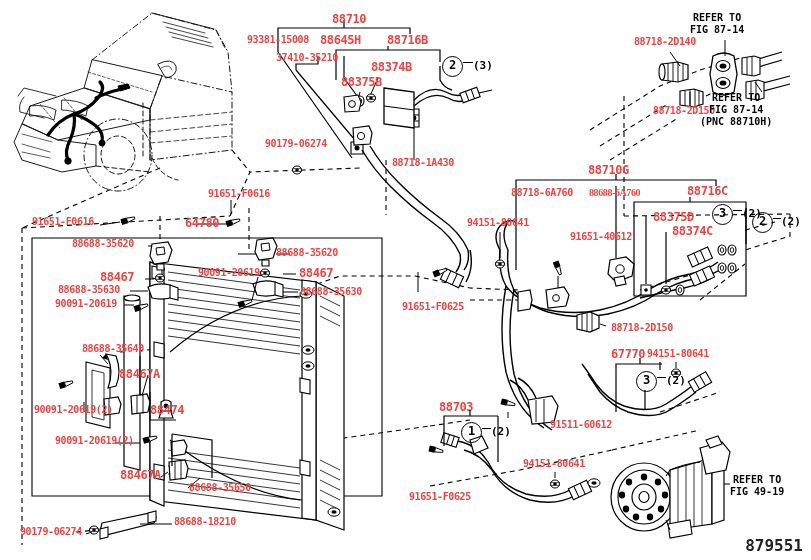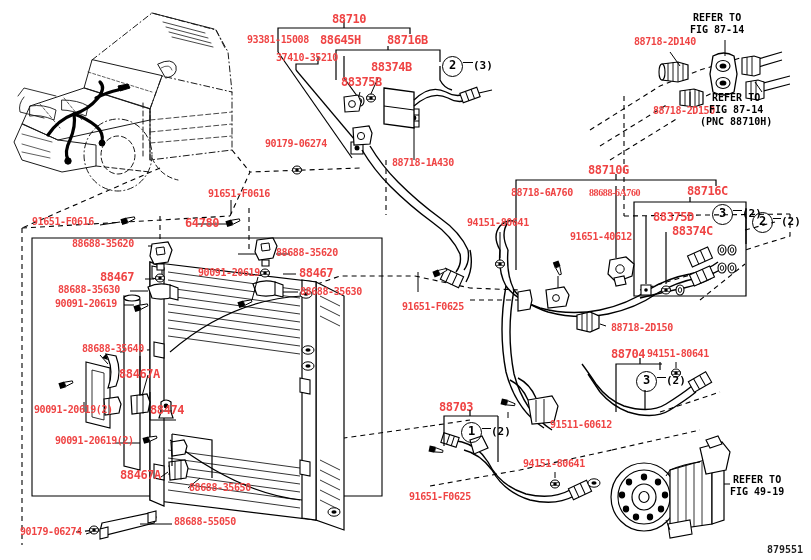--- a/index.html
+++ b/index.html
@@ -8,21 +8,21 @@
   #stage{position:absolute;left:0;top:0;width:811px;height:560px;}
   svg#art{position:absolute;left:0;top:0;width:811px;height:560px;}
   .lbl{position:absolute;font-weight:bold;color:#ef4444;white-space:nowrap;
        font-family:"DejaVu Sans Mono","Liberation Mono",monospace;
        letter-spacing:-0.4px;line-height:1;}
   .s11{font-size:10px;text-align:center;}
   .s12{font-size:12px;}
   .refer{position:absolute;font-weight:bold;font-size:10px;line-height:12px;
          text-align:center;white-space:nowrap;
          font-family:"DejaVu Sans Mono","Liberation Mono",monospace;}
-  .diagcode{position:absolute;right:8px;bottom:5px;font-size:10px;font-weight:bold;
+  .diagcode{position:absolute;right:8px;bottom:5px;font-size:16px;font-weight:bold;
             color:#222;font-family:"DejaVu Sans Mono","Liberation Mono",monospace;}
   .cnum{position:absolute;font-size:11px;font-weight:bold;
         font-family:"DejaVu Sans Mono","Liberation Mono",monospace;}
 </style>
 </head>
 <body>
 
 <div id="stage">
 
 <svg id="art" viewBox="0 0 811 560">
@@ -634,33 +634,33 @@
 <div class="lbl s11" style="left:55px;top:299px;">90091-20619</div>
 <div class="lbl s11" style="left:198px;top:268px;">90091-20619</div>
 <div class="lbl s11" style="left:82px;top:344px;">88688-35640</div>
 <div class="lbl s12" style="left:119px;top:368px;">88467A</div>
 <div class="lbl s12" style="left:123px;top:404px;margin-left:27px;">88474</div>
 <div class="lbl s11" style="left:34px;top:405px;">90091-20619(2)</div>
 <div class="lbl s11" style="left:55px;top:436px;">90091-20619(2)</div>
 <div class="lbl s12" style="left:120px;top:469px;">88467A</div>
 <div class="lbl s11" style="left:189px;top:483px;">88688-35650</div>
 <div class="lbl s11" style="left:20px;top:527px;">90179-06274</div>
-<div class="lbl s11" style="left:174px;top:517px;">88688-55050</div>
+<div class="lbl s11" style="left:174px;top:517px;">88688-18210</div>
 
 <div class="lbl s12" style="left:588px;top:164px;">88710G</div>
 <div class="lbl s11" style="left:511px;top:188px;">88718-6A760</div>
 <div class="lbl s11" style="left:589px;top:188px;font-family:Liberation Serif, serif;">88688-6A760</div>
 <div class="lbl s12" style="left:687px;top:185px;">88716C</div>
 <div class="lbl s12" style="left:653px;top:211px;">88375D</div>
 <div class="lbl s12" style="left:672px;top:225px;">88374C</div>
 <div class="lbl s11" style="left:570px;top:232px;">91651-40612</div>
 <div class="lbl s11" style="left:467px;top:218px;">94151-80641</div>
 <div class="lbl s11" style="left:611px;top:323px;">88718-2D150</div>
 <div class="lbl s11" style="left:402px;top:302px;">91651-F0625</div>
-<div class="lbl s12" style="left:611px;top:348px;">88704</div>
+<div class="lbl s12" style="left:611px;top:348px;">67770</div>
 <div class="lbl s11" style="left:647px;top:349px;">94151-80641</div>
 <div class="lbl s12" style="left:439px;top:401px;">88703</div>
 <div class="lbl s11" style="left:514px;top:420px;margin-left:36px;">91511-60612</div>
 <div class="lbl s11" style="left:523px;top:459px;">94151-80641</div>
 <div class="lbl s11" style="left:409px;top:492px;">91651-F0625</div>
 
 <svg style="position:absolute;left:0;top:0;width:811px;height:560px;pointer-events:none;">
   <g stroke="#000" fill="none" stroke-width="1.2">
     <path d="M444,422 L444,416 L498,416 L498,416"></path>
     <path d="M470,416 L470,410"></path>

